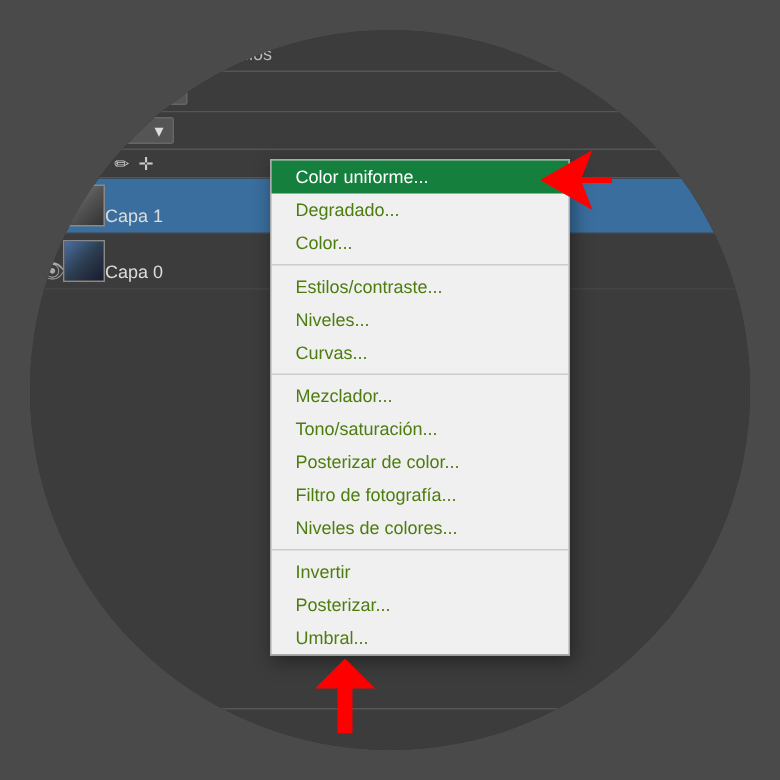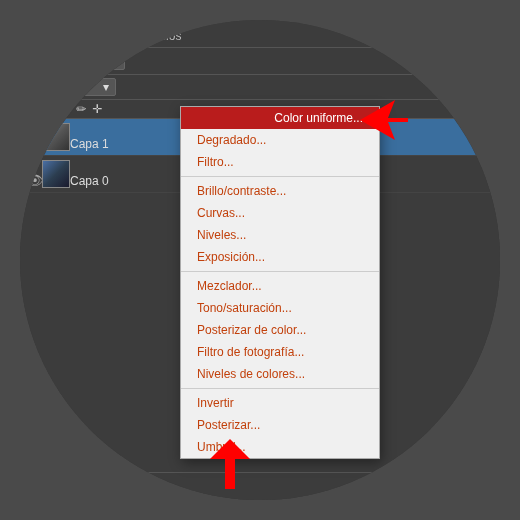--- a/index.html
+++ b/index.html
@@ -205,29 +205,28 @@
       left: 160px;
       top: 58px;
       background: #f0f0f0;
       border: 1px solid #aaa;
       box-shadow: 2px 4px 12px rgba(0,0,0,0.4);
       min-width: 200px;
       z-index: 100;
     }
     .menu-item {
       padding: 4px 16px;
-      color: #c2410c;
+      color: #4d7c0f;
       font-size: 12px;
       cursor: pointer;
       white-space: nowrap;
     }
     .menu-item.highlighted {
-      background: #b91c1c;
+      background: #15803d;
       color: #fff;
-      text-align: right;
     }
     .menu-separator {
       height: 1px;
       background: #ccc;
       margin: 3px 0;
     }
   </style>
 </head>
 <body>
 
@@ -289,26 +288,25 @@
       <span class="bottom-icon">TX</span>
       <span class="bottom-icon">🔗</span>
       <span class="bottom-icon">◑</span>
       <span class="bottom-icon">☰</span>
       <span class="bottom-icon">🗑</span>
     </div>
 
     <div class="dropdown-menu">
       <div class="menu-item highlighted">Color uniforme...</div>
       <div class="menu-item">Degradado...</div>
-      <div class="menu-item">Filtro...</div>
+      <div class="menu-item">Color...</div>
       <div class="menu-separator"></div>
-      <div class="menu-item">Brillo/contraste...</div>
+      <div class="menu-item">Estilos/contraste...</div>
+      <div class="menu-item">Niveles...</div>
       <div class="menu-item">Curvas...</div>
-      <div class="menu-item">Niveles...</div>
-      <div class="menu-item">Exposición...</div>
       <div class="menu-separator"></div>
       <div class="menu-item">Mezclador...</div>
       <div class="menu-item">Tono/saturación...</div>
       <div class="menu-item">Posterizar de color...</div>
       <div class="menu-item">Filtro de fotografía...</div>
       <div class="menu-item">Niveles de colores...</div>
       <div class="menu-separator"></div>
       <div class="menu-item">Invertir</div>
       <div class="menu-item">Posterizar...</div>
       <div class="menu-item">Umbral...</div>

